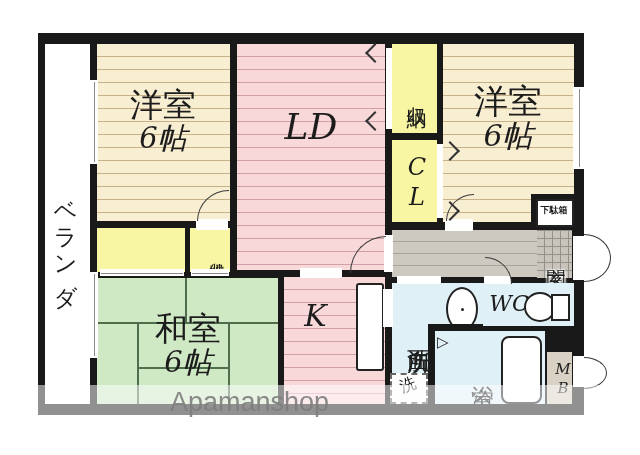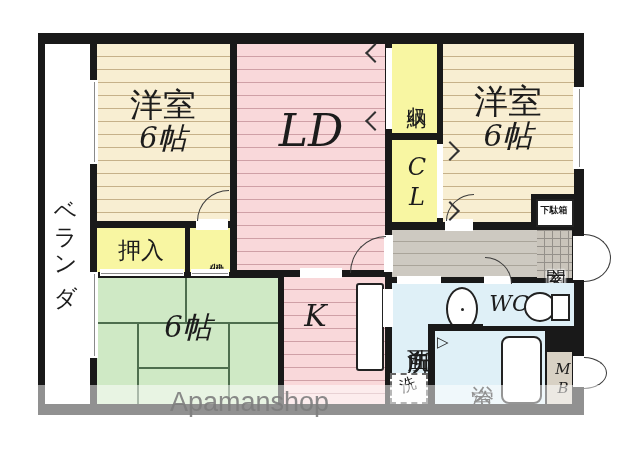--- a/index.html
+++ b/index.html
@@ -58,21 +58,21 @@
   <div class="abs lab vtext" style="left:51px;top:160px;width:26px;height:160px;font-size:23px;">ベランダ</div>
 
   <div class="abs cream" style="left:97px;top:44px;width:133px;height:177px;"></div>
   <div class="abs lab" style="left:100px;top:88px;width:126px;">
     <div style="font-size:33px;">洋室</div>
     <div style="font-size:29px;" class="it">6帖</div>
   </div>
 
   <div class="abs pinkr" style="left:237px;top:44px;width:148px;height:226px;"></div>
   <div class="abs lab" style="left:240px;top:108px;width:142px;">
-    <div style="font-size:44px;" class="it">LD</div>
+    <div style="font-size:36px;" class="it">LD</div>
   </div>
 
   <div class="abs yellow" style="left:392px;top:44px;width:45px;height:89px;"></div>
   <div class="abs white" style="left:386px;top:48px;width:6px;height:81px;"></div>
   <div class="abs lab vtext" style="left:401px;top:62px;width:26px;height:62px;font-size:20px;">収納</div>
 
   <div class="abs yellow" style="left:392px;top:140px;width:45px;height:82px;"></div>
   <div class="abs white" style="left:437px;top:144px;width:6px;height:74px;"></div>
   <div class="abs lab vtext it" style="left:401px;top:150px;width:28px;height:66px;font-size:24px;">CL</div>
 
@@ -80,33 +80,33 @@
   <div class="abs lab" style="left:448px;top:84px;width:120px;">
     <div style="font-size:34px;">洋室</div>
     <div style="font-size:30px;" class="it">6帖</div>
   </div>
 
   <div class="abs plan-bg" style="left:531px;top:194px;width:43px;height:28px;"></div>
   <div class="abs outline" style="left:536px;top:199px;width:34px;height:24px;border-width:2px;"></div>
   <div class="abs lab small-gothic" style="left:537px;top:206px;width:34px;font-size:9px;">下駄箱</div>
 
   <div class="abs yellow" style="left:97px;top:228px;width:88px;height:44px;"></div>
-  <div class="abs lab" style="left:102px;top:238px;width:78px;font-size:23px;">押入</div>
   <div class="abs yellow" style="left:190px;top:228px;width:40px;height:44px;"></div>
   <div class="abs lab vtext" style="left:196px;top:232px;width:28px;height:38px;font-size:15px;letter-spacing:0;">収納</div>
   <div class="abs fusuma" style="left:100px;top:269px;width:84px;height:7px;"></div>
   <div class="abs fusuma" style="left:191px;top:269px;width:38px;height:7px;"></div>
 
   <div class="abs green" style="left:97px;top:278px;width:181px;height:126px;"></div>
   <div class="abs tat" style="left:97px;top:322px;width:181px;height:1.5px;"></div>
   <div class="abs tat" style="left:137px;top:367px;width:91px;height:1.5px;"></div>
   <div class="abs tat" style="left:137px;top:322px;width:1.5px;height:82px;"></div>
   <div class="abs tat" style="left:228px;top:322px;width:1.5px;height:82px;"></div>
   <div class="abs tat" style="left:185px;top:278px;width:1.5px;height:44px;"></div>
   <div class="abs lab" style="left:108px;top:312px;width:160px;">
+    <div style="font-size:33px;">和室</div>
     <div style="font-size:29px;" class="it">6帖</div>
   </div>
 
   <div class="abs pinkr" style="left:284px;top:277px;width:101px;height:127px;"></div>
   <div class="abs outline" style="left:356px;top:283px;width:24px;height:84px;border-radius:3px;"></div>
   <div class="abs lab" style="left:268px;top:300px;width:95px;">
     <div style="font-size:30px;" class="it">K</div>
   </div>
 
   <div class="abs hallgray" style="left:392px;top:230px;width:145px;height:47px;"></div>

